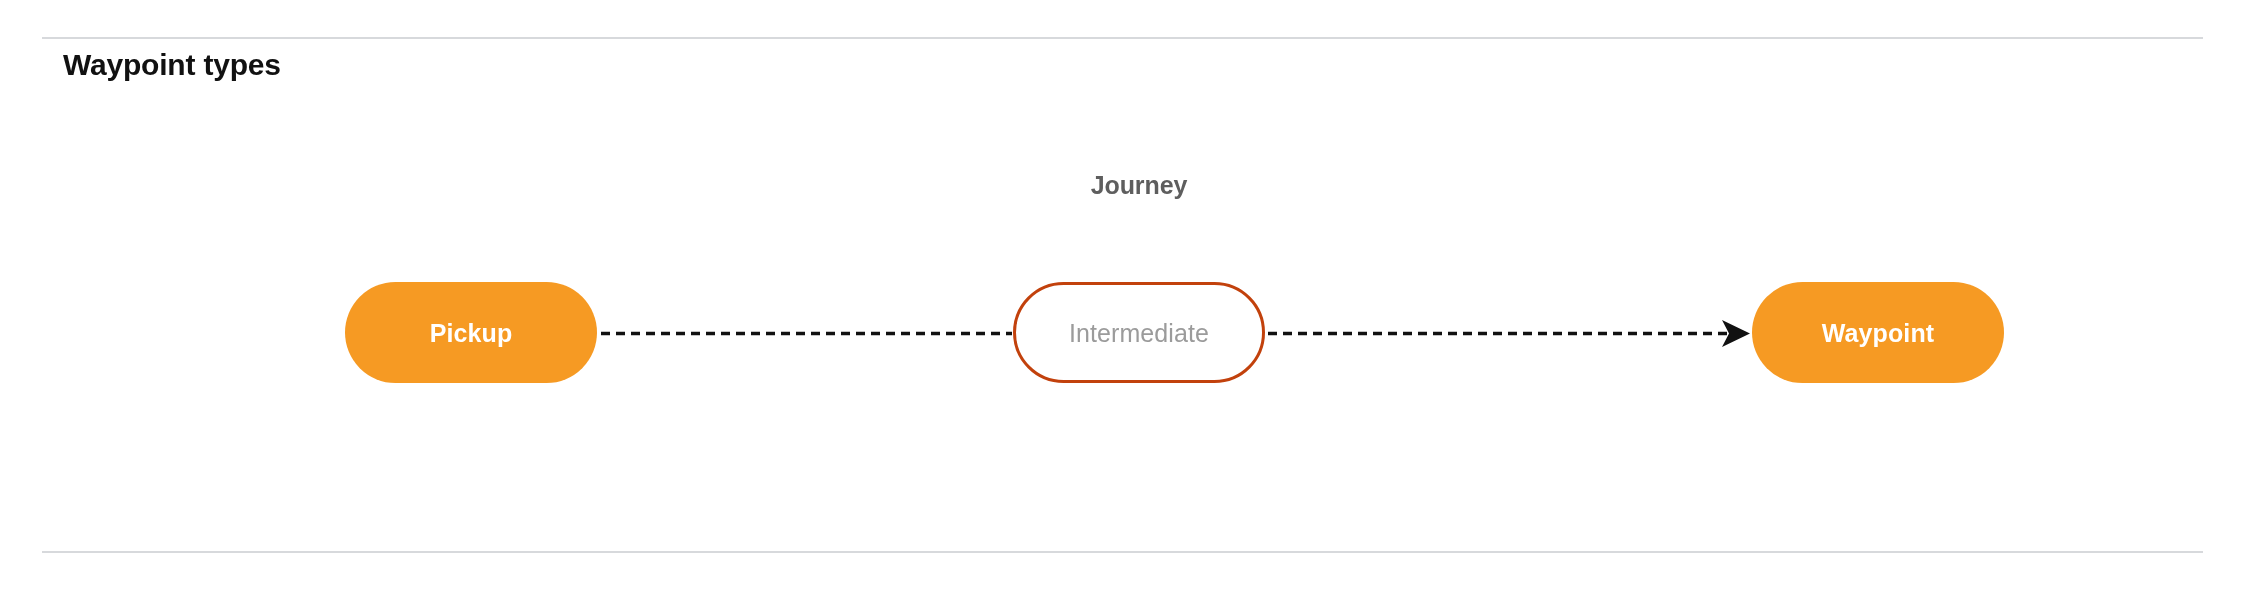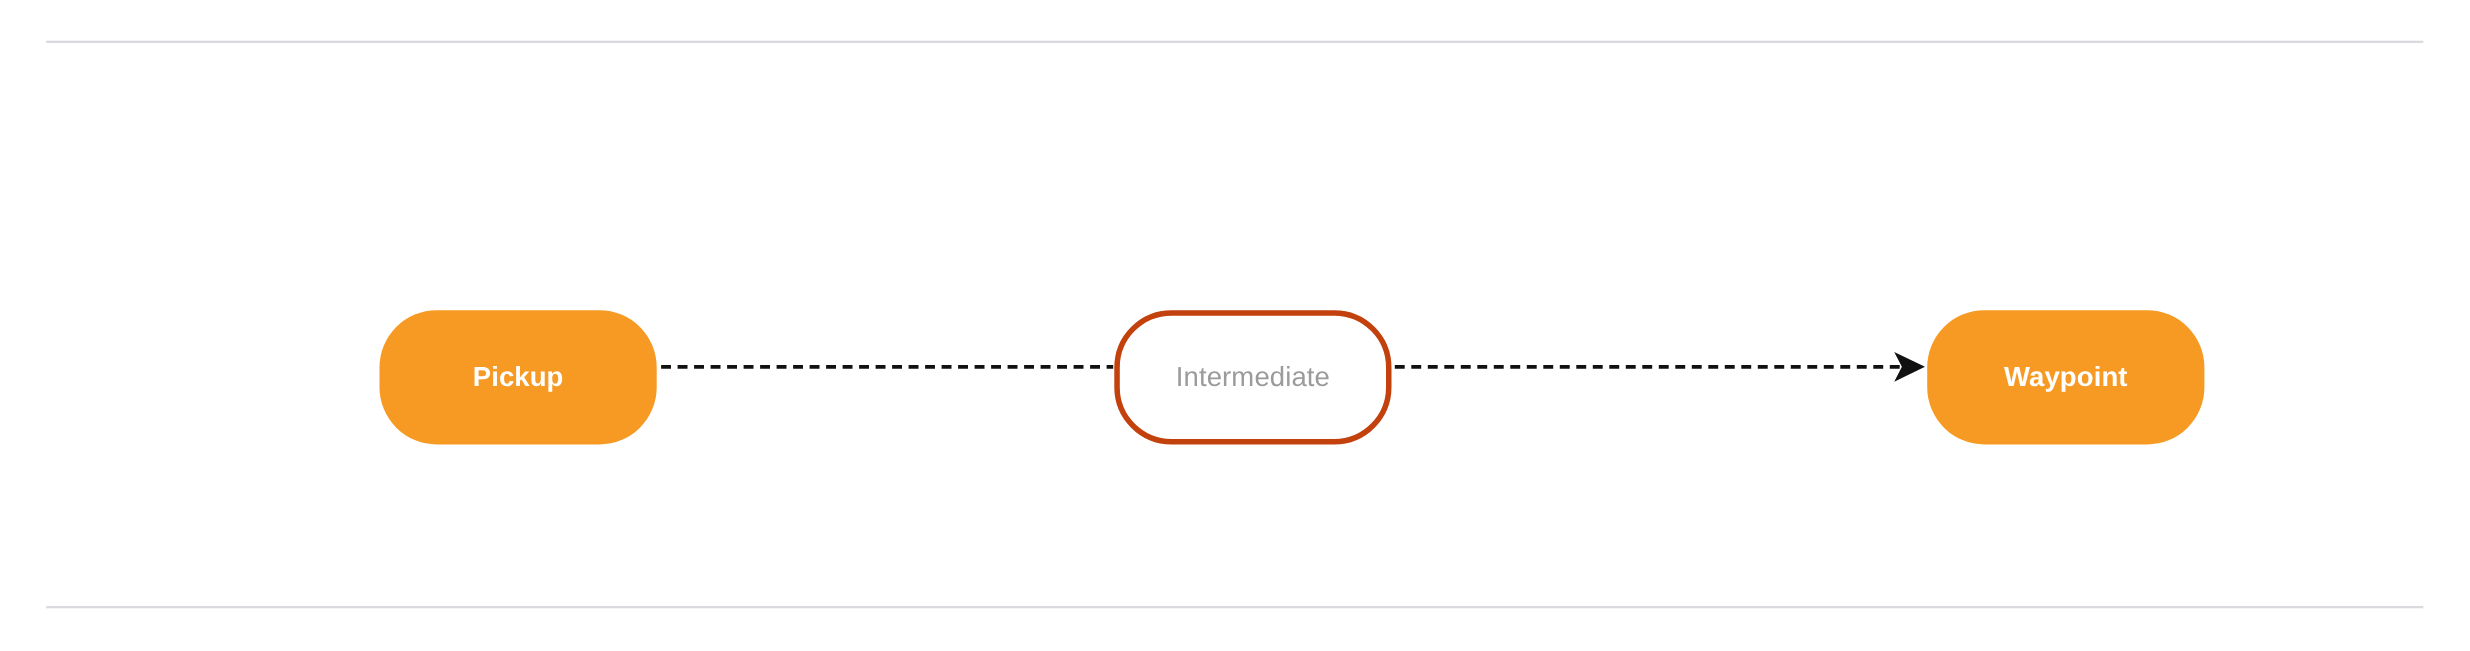--- a/index.html
+++ b/index.html
@@ -66,21 +66,21 @@
     letter-spacing: -0.1px;
     color: #5e5e5e;
     line-height: 30px;
     white-space: nowrap;
   }
 
   
   .node {
     position: absolute;
     top: 282px;
-    height: 122px;
+    height: 101px;
     box-sizing: border-box;
     display: flex;
     align-items: center;
     justify-content: center;
     border-radius: 52px;
     white-space: nowrap;
   }
 
   .node-label {
     font-size: 25px;
@@ -106,21 +106,21 @@
   .node-dropoff .node-label {
     color: #ffffff;
     font-weight: 600;
     letter-spacing: 0.1px;
   }
 
   .node-intermediate {
     left: 1013px;
     width: 252px;
     background: #ffffff;
-    border: 5px solid #c2410c;
+    border: 3px solid #c2410c;
   }
   .node-intermediate .node-label {
     color: #9b9b9b;
     font-weight: 400;
     letter-spacing: 0.1px;
   }
 
   
   .connectors {
     position: absolute;
@@ -131,32 +131,34 @@
     pointer-events: none;
   }
 </style>
 </head>
 <body>
 
 <div class="page">
 
   <div class="rule rule-top"></div>
 
+  <div class="section-title">Waypoint types</div>
 
   <div class="diagram">
 
     <svg class="connectors" width="2245" height="592" viewBox="0 0 2245 592" xmlns="http://www.w3.org/2000/svg">
 
       <line x1="601" y1="333.5" x2="1012" y2="333.5" stroke="#111111" stroke-width="3.5" stroke-dasharray="9 6" stroke-linecap="butt"></line>
 
       <line x1="1268" y1="333.5" x2="1727" y2="333.5" stroke="#111111" stroke-width="3.5" stroke-dasharray="9 6" stroke-linecap="butt"></line>
 
       <path d="M 1722 320 L 1750 333.5 L 1722 347 L 1729 333.5 Z" fill="#111111"></path>
     </svg>
 
+    <div class="journey-label">Journey</div>
 
     <div class="node node-pickup">
       <span class="node-label">Pickup</span>
     </div>
 
     <div class="node node-intermediate">
       <span class="node-label">Intermediate</span>
     </div>
 
     <div class="node node-dropoff">

